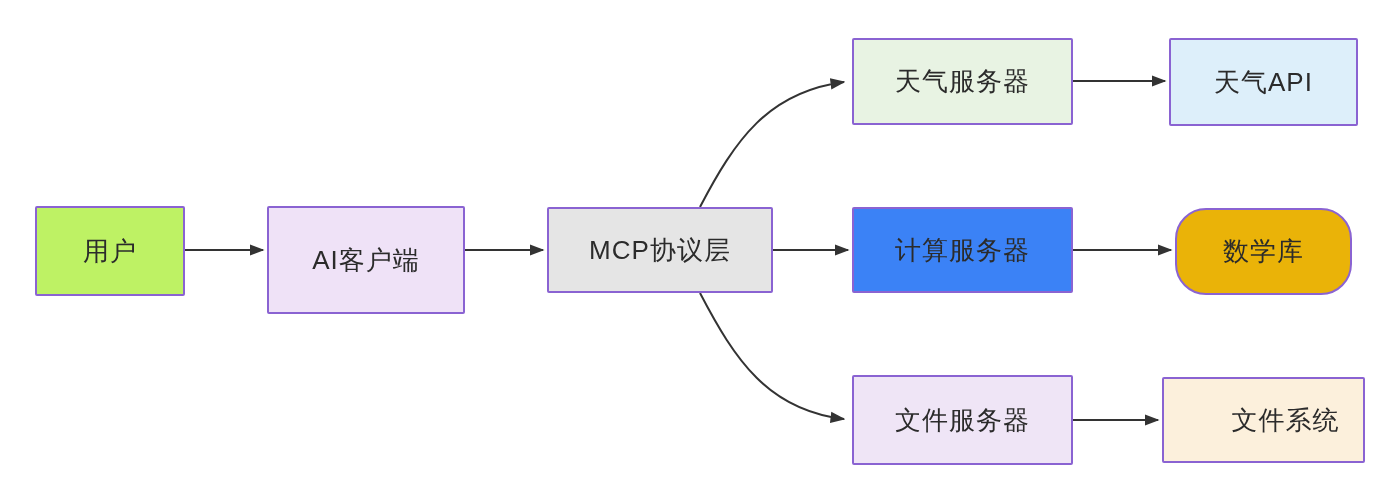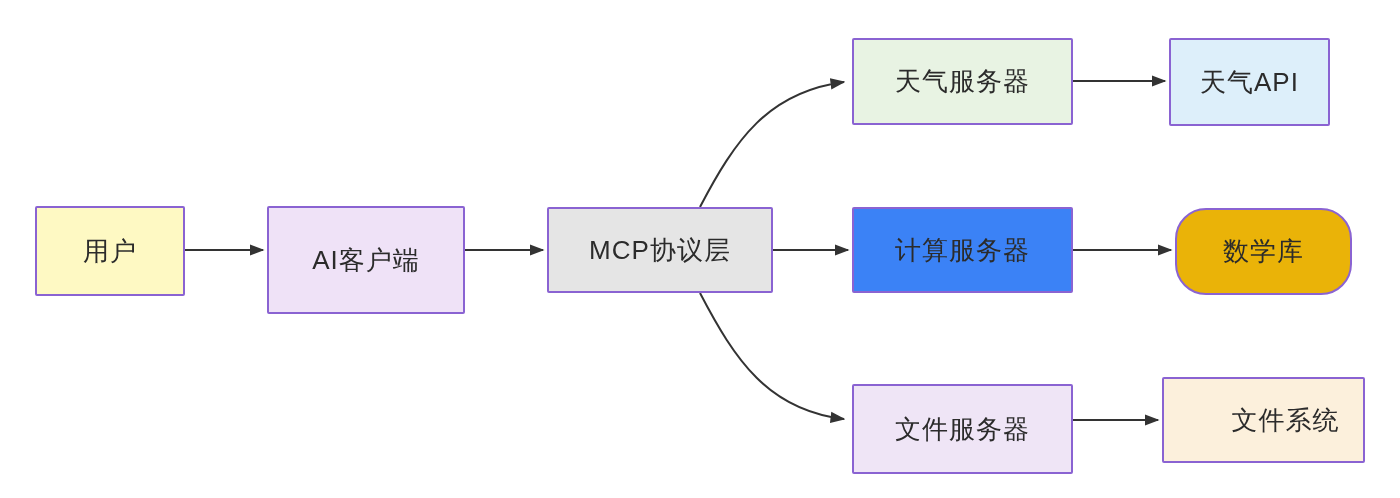--- a/index.html
+++ b/index.html
@@ -34,21 +34,21 @@
     font-size: 26px;
     color: #2b2b2b;
     letter-spacing: 1px;
     white-space: nowrap;
   }
   
   .n-user        { left: 35px;   top: 206px; width: 150px; height: 90px; }
   .n-ai-client   { left: 267px;  top: 206px; width: 198px; height: 108px; }
   .n-mcp-layer   { left: 547px;  top: 207px; width: 226px; height: 86px; }
   .n-weather-srv { left: 852px;  top: 38px;  width: 221px; height: 87px; }
-  .n-weather-api { left: 1169px; top: 38px;  width: 161px; height: 88px; }
+  .n-weather-api { left: 1169px; top: 38px;  width: 189px; height: 88px; }
   .n-compute-srv { left: 852px;  top: 207px; width: 221px; height: 86px; }
   .n-math-lib    { left: 1175px; top: 208px; width: 177px; height: 87px; }
   .n-file-srv    { left: 852px;  top: 375px; width: 221px; height: 90px; }
   .n-file-sys    { left: 1162px; top: 377px; width: 203px; height: 86px; }
   .edge {
     fill: none;
     stroke-width: 2;
   }
 </style>
 </head>
@@ -65,21 +65,21 @@
     <path class="edge" d="M185,250 H263" marker-end="url(#arrowhead)" stroke="#333333"></path>
     <path class="edge" d="M465,250 H543" marker-end="url(#arrowhead)" stroke="#333333"></path>
     <path class="edge" d="M700,207 C735,140 768,92 844,82" marker-end="url(#arrowhead)" stroke="#333333"></path>
     <path class="edge" d="M773,250 H848" marker-end="url(#arrowhead)" stroke="#333333"></path>
     <path class="edge" d="M700,293 C735,360 768,410 844,419" marker-end="url(#arrowhead)" stroke="#333333"></path>
     <path class="edge" d="M1073,81 H1165" marker-end="url(#arrowhead)" stroke="#333333"></path>
     <path class="edge" d="M1073,250 H1171" marker-end="url(#arrowhead)" stroke="#333333"></path>
     <path class="edge" d="M1073,420 H1158" marker-end="url(#arrowhead)" stroke="#333333"></path>
   </svg>
 
-  <div class="node n-user" style="background-color: #fef9c3; border-color: rgb(138, 99, 210);">
+  <div class="node n-user" style="background-color: #bef264; border-color: rgb(138, 99, 210);">
     <span>用户</span>
   </div>
 
   <div class="node n-ai-client" style="background-color: rgb(239, 226, 247); border-color: rgb(138, 99, 210);">
     <span>AI客户端</span>
   </div>
 
   <div class="node n-mcp-layer" style="background-color: #e5e5e5; border-color: rgb(138, 99, 210);">
     <span>MCP协议层</span>
   </div>
@@ -93,21 +93,21 @@
   </div>
 
   <div class="node n-compute-srv" style="background-color: #3b82f6; border-color: rgb(138, 99, 210);">
     <span>计算服务器</span>
   </div>
 
   <div class="node n-math-lib" style="background-color: #eab308; border-color: rgb(138, 99, 210); border-radius: 31px;">
     <span>数学库</span>
   </div>
 
-  <div class="node n-file-srv" style="background-color: rgb(239, 229, 246); border-color: rgb(138, 99, 210); margin-top: 9px;">
+  <div class="node n-file-srv" style="background-color: rgb(239, 229, 246); border-color: rgb(138, 99, 210);">
     <span>文件服务器</span>
   </div>
 
   <div class="node n-file-sys" style="background-color: rgb(252, 240, 220); border-color: rgb(138, 99, 210); padding-left: 44px;">
     <span>文件系统</span>
   </div>
 
 </div>
 
 </body></html>

